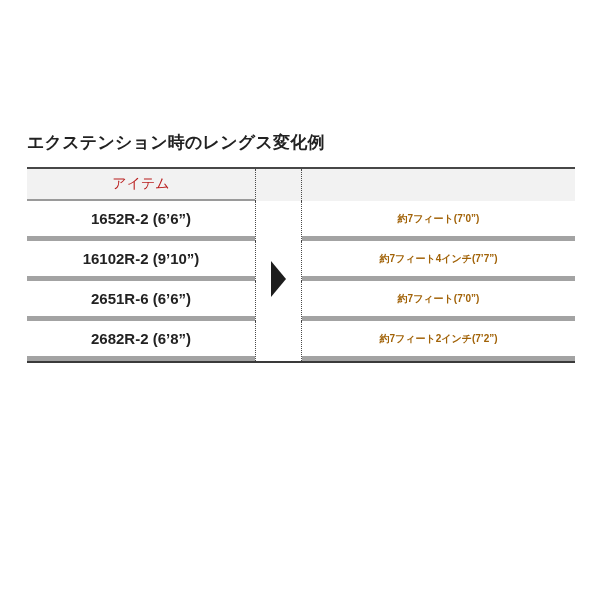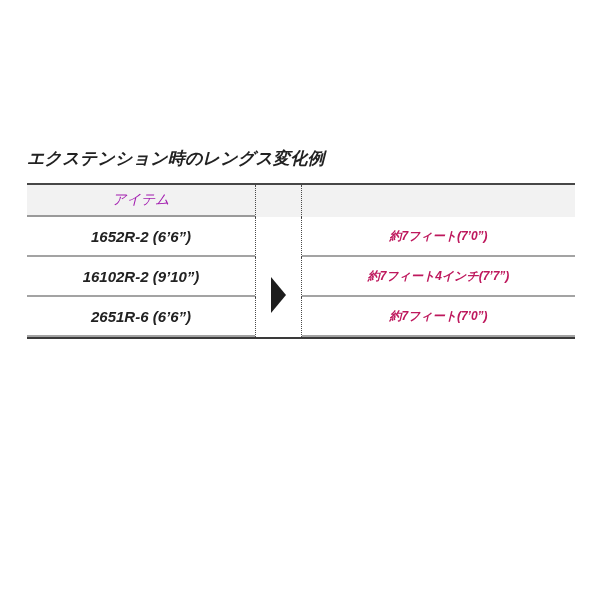--- a/index.html
+++ b/index.html
@@ -12,23 +12,22 @@
     height: 600px;
     position: relative;
     overflow: hidden;
     font-family: "Liberation Sans", "DejaVu Sans", sans-serif;
   }
   * { box-sizing: border-box; }
 
   .content {
     position: absolute;
     left: 27px;
-    top: 148px;
+    top: 132px;
     width: 548px;
-    font-style: italic;
   }
 
   .title {
     font-size: 17px;
     font-weight: 700;
     color: #222222;
     line-height: 21px;
     margin: 0 0 14px 0;
     letter-spacing: 0.2px;
   }
@@ -55,42 +54,42 @@
     border-right: 1px dotted #4a4a4a;
   }
   .cell.right { width: 273px; }
 
   .header-row { background: #f2f2f2; }
   .header-row .cell { height: 32px; }
   .header-row .left,
   .header-row .right {
     border-bottom: 2px solid #9a9a9a;
     font-size: 14px;
-    color: #a21caf;
+    color: #b91c1c;
   }
 
   .body-row .cell { height: 40px; }
   .body-row .left,
   .body-row .right {
-    border-bottom: 2px solid #a3a3a3;
+    border-bottom: 5px solid #a3a3a3;
   }
   .body-row:last-child .left,
   .body-row:last-child .right {
     border-bottom: none;
   }
 
   .item-text {
     font-size: 15px;
     font-weight: 700;
     color: #222222;
   }
   .extended-text {
-    font-size: 12px;
+    font-size: 10px;
     font-weight: 700;
-    color: #be185d;
+    color: #a16207;
   }
 
   .arrow {
     position: absolute;
     left: 244px;
     top: 92px;
     width: 0;
     height: 0;
     border-left: 15px solid #1d1d1d;
     border-top: 18px solid transparent;
@@ -134,17 +133,26 @@
     <div class="row body-row">
       <div class="cell left">
           <span class="item-text">2651R-6 (6’6”)</span>
         </div>
       <div class="cell gap"></div>
       <div class="cell right">
           <span class="extended-text">約7フィート(7’0”)</span>
         </div>
     </div>
 
+    <div class="row body-row">
+      <div class="cell left">
+          <span class="item-text">2682R-2 (6’8”)</span>
+        </div>
+      <div class="cell gap"></div>
+      <div class="cell right">
+          <span class="extended-text">約7フィート2インチ(7’2”)</span>
+        </div>
+    </div>
 
     <div class="arrow"></div>
 
   </div>
 </div>
 
 </body></html>

